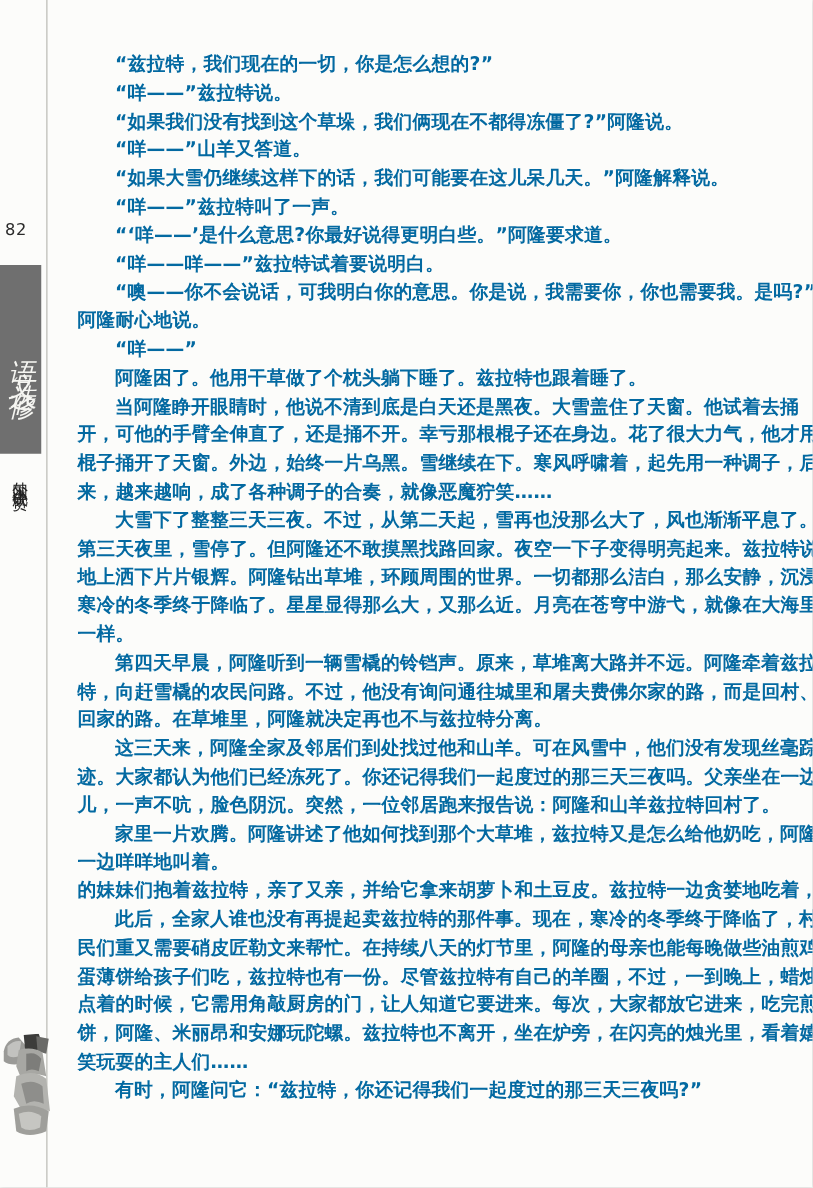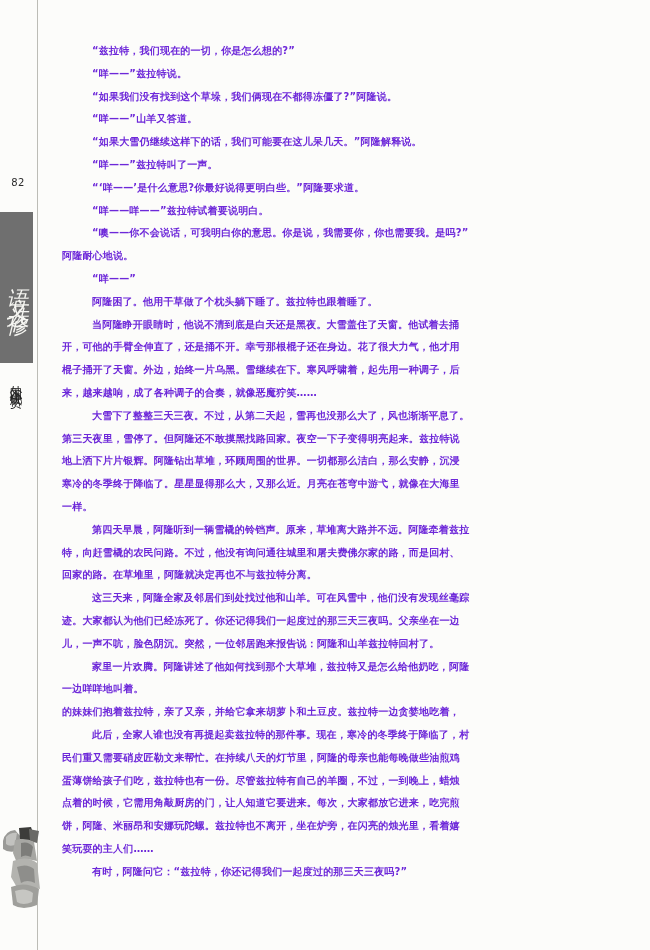--- a/index.html
+++ b/index.html
@@ -14,22 +14,21 @@
     overflow:hidden;
     box-shadow:0 0 4px rgba(0,0,0,.25);
   }
   
   .divider{
     position:absolute;left:37px;top:0;width:1px;height:950px;
     background:#bcbcb6;
   }
   .page-number{
     position:absolute;left:4px;top:177px;width:28px;
-    text-align:center;
-    font-size:10px;color:#2b2b2b;letter-spacing:.5px;
+    font-size:13px;color:#2b2b2b;letter-spacing:.5px;
   }
   .series-block{
     position:absolute;left:0;top:212px;width:33px;height:151px;
     background:#6f6f6f;
     display:flex;align-items:center;justify-content:center;
   }
   .series-title{
     writing-mode:vertical-rl;
     font-family:"DejaVu Serif","Liberation Serif",serif;
     font-style:italic;
@@ -42,21 +41,21 @@
     writing-mode:vertical-rl;
     font-family:"DejaVu Serif","Liberation Serif",serif;
     font-size:12.5px;letter-spacing:2px;line-height:14px;
     color:#1f1f1f;
   }
   .statue{
     position:absolute;left:1px;top:827px;
   }
   .body-text{
     position:absolute;left:62px;top:40px;width:582px;
-    font-size:10px;color:#6d28d9;
+    font-size:15px;color:#0369a1;
     font-weight:600;
   }
   .line{
     height:22.8px;line-height:22.8px;
     white-space:nowrap;
     letter-spacing:.2px;
   }
   .line.indent{text-indent:30px;}
 </style>
 </head>

